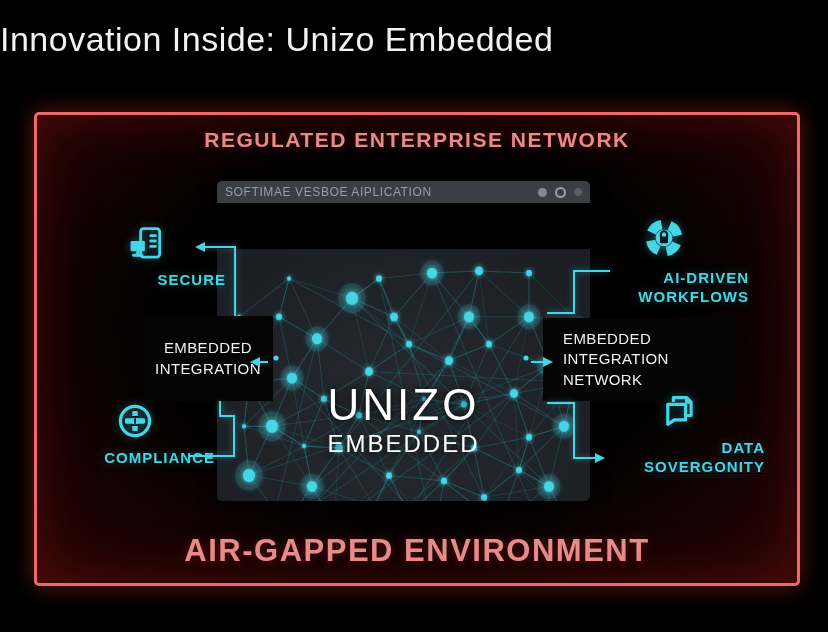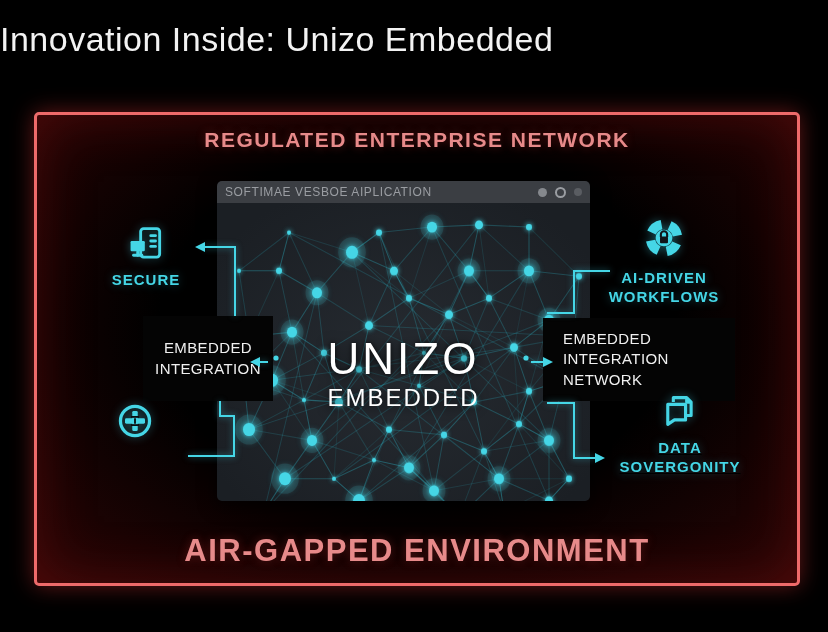--- a/index.html
+++ b/index.html
@@ -28,21 +28,21 @@
   .titlebar{height:22px;background:#3b3e43;display:flex;align-items:center;
     padding:0 8px;box-sizing:border-box;}
   .titlebar-text{flex:1;color:#9a9da2;font-size:12px;letter-spacing:.6px;
     text-transform:uppercase;white-space:nowrap;overflow:hidden;}
   .winbtns{display:flex;gap:8px;align-items:center;}
   .winbtn{width:9px;height:9px;border-radius:50%;}
   .winbtn.b1{background:#85888d;}
   .winbtn.b2{background:transparent;border:2px solid #9a9da2;width:7px;height:7px;}
   .winbtn.b3{background:#5a5d62;width:8px;height:8px;}
   .win-body{position:relative;height:326px;
-    background:radial-gradient(ellipse at 50% 50%, #262b31 0%, #1b1f24 85%);}
+    background:radial-gradient(ellipse at 50% 50%, #262b31 0%, #1b1f24 85%);margin-top:46px;}
   .net-svg{position:absolute;inset:0;width:100%;height:100%;}
   .center-overlay{position:absolute;inset:0;display:flex;flex-direction:column;
     align-items:center;justify-content:center;pointer-events:none;transform:translateY(8px);}
   .unizo{color:#fff;font-size:44px;font-weight:500;letter-spacing:3px;line-height:1;
     text-shadow:0 2px 14px rgba(0,0,0,.85),0 0 4px rgba(0,0,0,.6);}
   .unizo-sub{color:#fff;font-size:24px;font-weight:400;letter-spacing:2px;margin-top:3px;
     text-shadow:0 2px 12px rgba(0,0,0,.85);}
 
   
   .label-box{position:absolute;background:#040404;z-index:2;display:flex;
@@ -50,21 +50,21 @@
     letter-spacing:.4px;line-height:1.35;}
   .label-box.left{left:106px;top:201px;width:130px;height:85px;
     justify-content:center;text-align:center;}
   .label-box.right{left:506px;top:203px;width:192px;height:83px;
     padding-left:20px;box-sizing:border-box;text-align:left;}
 
   
   .callout{position:absolute;text-align:center;z-index:2;}
   .callout .lbl{color:var(--cyan,#4ad4e4);font-size:15px;font-weight:600;
     letter-spacing:1px;line-height:1.15;margin-top:2px;
-    text-shadow:0 0 10px rgba(60,200,220,.35);}
+    text-shadow:0 0 10px rgba(60,200,220,.35);text-align:right;}
   .callout .ic{display:flex;justify-content:center;margin-bottom:8px;
     filter:drop-shadow(0 0 5px rgba(60,200,220,.45));}
 
   .co-secure{left:29px;top:110px;width:160px;}
   .co-ai{left:542px;top:100px;width:170px;}
   .co-compliance{left:18px;top:286px;width:160px;}
   .co-data{left:558px;top:276px;width:170px;text-decoration:underline;}
 
   
   .conn-svg{position:absolute;inset:0;width:760px;height:468px;z-index:3;
@@ -417,20 +417,21 @@
     <div class="ic">
       <svg width="40" height="40" viewBox="0 0 44 44">
         <circle cx="22" cy="22" r="16" fill="none" stroke="var(--cyan,#45d6e6)" stroke-width="3.6"></circle>
         <rect x="19" y="11" width="6" height="22" rx="1.5" fill="var(--cyan,#45d6e6)"></rect>
         <rect x="11" y="19" width="22" height="6" rx="1.5" fill="var(--cyan,#45d6e6)"></rect>
         <rect x="17.5" y="16.5" width="9" height="2" fill="#0a0f12"></rect>
         <rect x="17.5" y="25.5" width="9" height="2" fill="#0a0f12"></rect>
         <rect x="21" y="19" width="2" height="6" fill="#0a0f12"></rect>
       </svg>
     </div>
+    <div class="lbl">COMPLIANCE</div>
   </div>
 
   <div class="callout co-data">
     <div class="ic">
       <svg width="40" height="40" viewBox="0 0 36 36" fill="none" stroke="var(--cyan,#45d6e6)" stroke-width="2.8" stroke-linejoin="round">
         <path d="M12 10 V6 h12 l4 4 v12 h-5"></path>
         <path d="M24 6 v4 h4"></path>
         <path d="M7 12 h16 v14 h-10 l-6 4 v-4 z"></path>
       </svg>
     </div>

